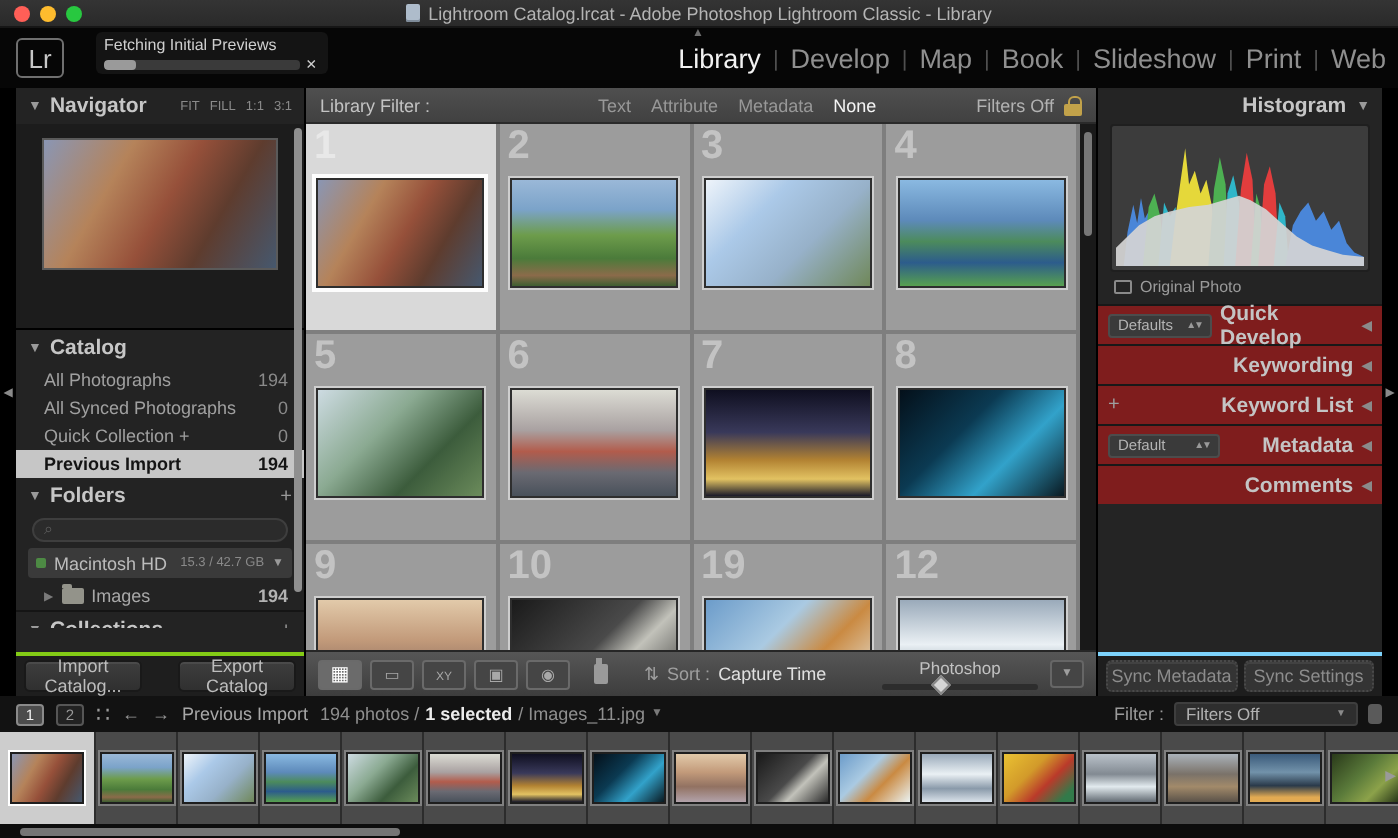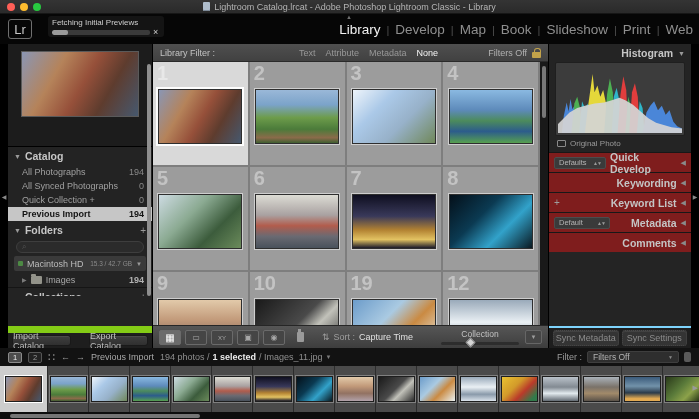--- a/index.html
+++ b/index.html
@@ -61,21 +61,21 @@
   .led{width:5px;height:5px;background:#4d8a44;border-radius:1px;}
   .volume-name{font-size:9px;color:#bcbcbc;}
   .volume-space{margin-left:auto;font-size:6.5px;color:#8a8a8a;}
   .volume-row .tri{font-size:6px;color:#9a9a9a;}
   .folder-row{height:15px;display:flex;align-items:center;padding:0 8px 0 14px;gap:4px;font-size:9px;color:#a8a8a8;}
   .folder-row .tri{font-size:6px;color:#7a7a7a;}
   .folder-icon{width:11px;height:8px;background:#93938a;border-radius:1px;position:relative;}
   .folder-icon::before{content:"";position:absolute;left:0;top:-2px;width:5px;height:2px;background:#93938a;border-radius:1px 1px 0 0;}
   .folder-row .count{margin-left:auto;font-weight:bold;color:#b2b2b2;}
   .collections-cut{height:9px;overflow:hidden;border-top:1px solid #151515;}
-  .lp-buttons{position:absolute;left:0;bottom:0;width:100%;height:22px;background:#1e1e1e;border-top:7px solid #84cc16;display:flex;gap:18px;padding:2px 4px;}
+  .lp-buttons{position:absolute;left:0;bottom:0;width:100%;height:22px;background:#1e1e1e;border-top:2px solid #84cc16;display:flex;gap:18px;padding:2px 4px;text-align:center;}
   .panel-btn{flex:1;background:linear-gradient(#3e3e3e,#303030);border:1px solid #191919;border-radius:3px;color:#bdbdbd;font-size:9px;display:flex;align-items:center;justify-content:center;box-shadow:inset 0 1px 0 rgba(255,255,255,.07);}
 
   
   .center{position:absolute;left:153px;top:0;width:395px;height:100%;}
   .filterbar{position:absolute;left:0;top:0;width:100%;height:18px;background:linear-gradient(#4f4f4f,#414141);border-bottom:1px solid #2a2a2a;display:flex;align-items:center;padding:0 7px;font-size:9px;}
   .fb-label{color:#c3c3c3;}
   .fb-opts{display:flex;align-items:center;gap:10px;margin-left:84px;}
   .fb-opt{color:#989898;}
   .fb-opt.active{color:#f4f4f4;}
   .fb-right{margin-left:auto;display:flex;align-items:center;gap:5px;color:#b2b2b2;}
@@ -231,20 +231,31 @@
 
   <div class="main">
     <div class="gutter left">
         <span class="arrow"></span>
       </div>
     <div class="gutter right">
         <span class="arrow"></span>
       </div>
 
     <div class="left-panel">
+      <div class="sec-header">
+        <span class="tri tri-down"></span>
+        <span>Navigator</span>
+        <span class="spacer"></span>
+        <span class="zoomlevels">
+          <span>FIT</span>
+          <span>FILL</span>
+          <span>1:1</span>
+          <span>3:1</span>
+        </span>
+      </div>
       <div class="nav-preview">
         <div class="nav-photo" data-img="fantasy"></div>
       </div>
 
       <div class="sec-header">
         <span class="tri tri-down"></span>
         <span>Catalog</span>
       </div>
       <div class="cat-item">
         <span>All Photographs</span>
@@ -389,21 +400,21 @@
           </span>
         <span class="view-btn">
             <span class="i-people"></span>
           </span>
         <span class="spray-can"></span>
         <span class="sort-glyph i-sortdir"></span>
         <span class="sort-label">Sort :</span>
         <span class="sort-value">Capture Time</span>
         <span class="tb-right">
           <span class="thumb-slider">
-            <span class="thumb-label">Collection</span>
+            <span class="thumb-label">Photoshop</span>
             <span class="slider-track">
                 <span class="slider-thumb"></span>
               </span>
           </span>
           <span class="tb-drop"></span>
         </span>
       </div>
     </div>
 
     <div class="right-panel">

